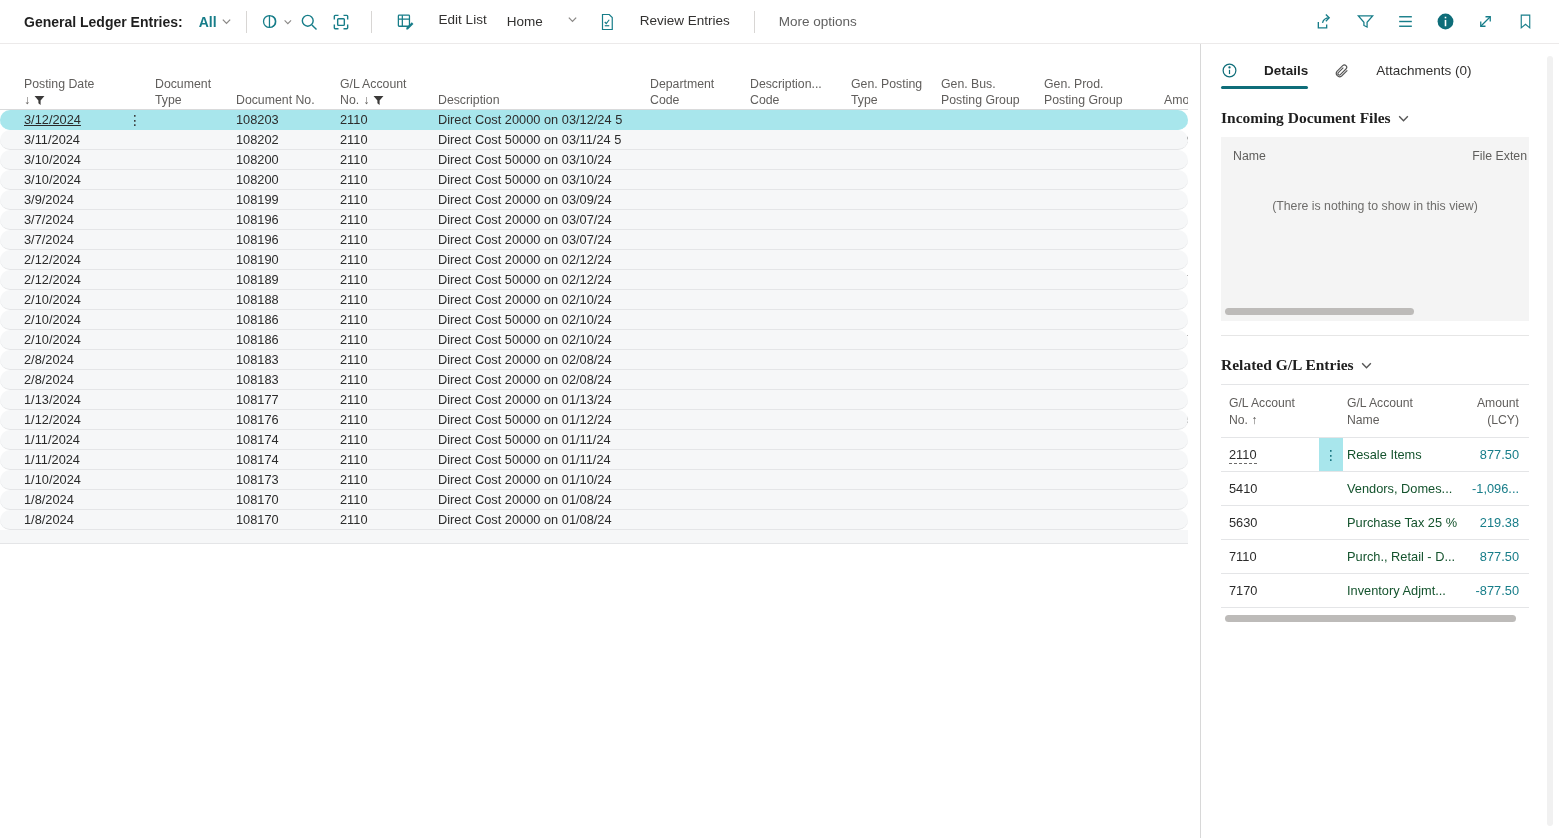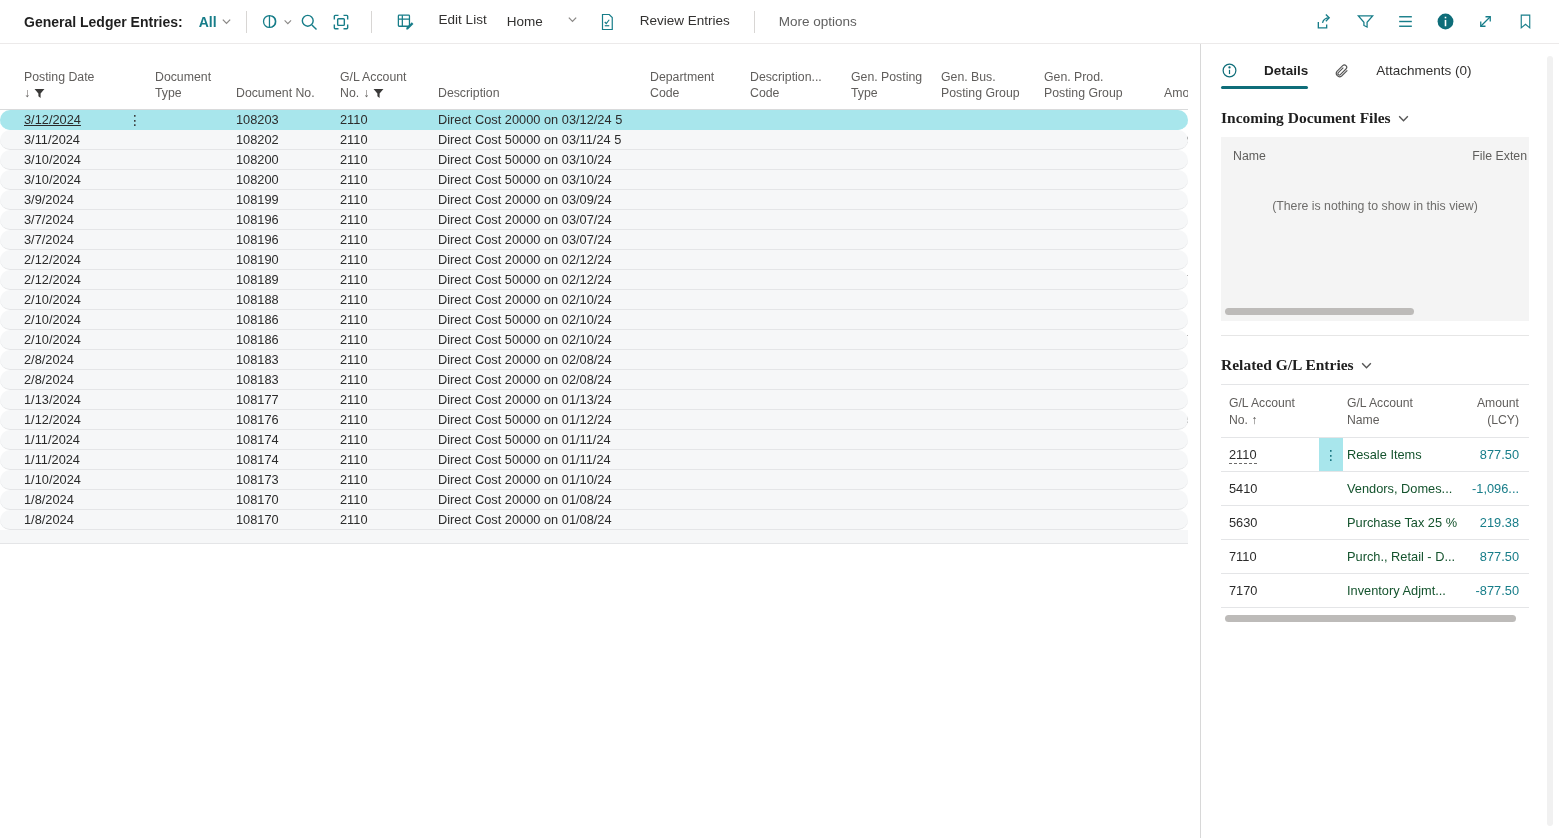--- a/index.html
+++ b/index.html
@@ -18,21 +18,21 @@
   .tb-act { display:flex; gap:24px; margin:0 10px; font-size:13.5px; color:#323130; white-space:nowrap; cursor:pointer; }
   .tb-act.gray { color:#616161; }
   .tb-right { margin-left:auto; display:flex; align-items:center; gap:8px; margin-right:18px; }
   .chev { display:inline-block; }
 
   
   .list-region { position:absolute; left:0; top:44px; width:1188px; height:794px; overflow:hidden; background:#fff; }
   .gridhead, .grid-row { display:grid;
     grid-template-columns:96px 35px 81px 104px 98px 212px 100px 101px 90px 103px 120px 24px;
     padding-left:24px; }
-  .gridhead { height:66px; align-items:end; padding-bottom:7px; border-bottom:1px solid #d9dadb;
+  .gridhead { height:66px; align-items:end; border-bottom:1px solid #d9dadb;
     color:#605e5c; font-size:12.3px; line-height:1.35; }
   .h { display:flex; flex-direction:column; justify-content:flex-end; padding-right:8px; }
   .h .l2 { display:flex; align-items:center; gap:4px; }
   .h.clip { overflow:hidden; white-space:nowrap; padding-right:0; }
   .grid-row { height:20px; align-items:center; font-size:12.8px; border-bottom:1px solid #e4e5e7; background:#f6f7f8;border-radius:10px; }
   .grid-row.selected { background:#a8e6ec; border-bottom:1px solid #a8e6ec; }
   .c { white-space:nowrap; overflow:hidden; padding-right:8px; }
   .c.date.link { text-decoration:underline; cursor:pointer; }
   .c.ell { color:#323130; font-size:14px; padding-left:8px; cursor:pointer; }
   .c.acct span.dotted { border-bottom:1px dashed #6b6a69; padding-bottom:1px; cursor:pointer; }

